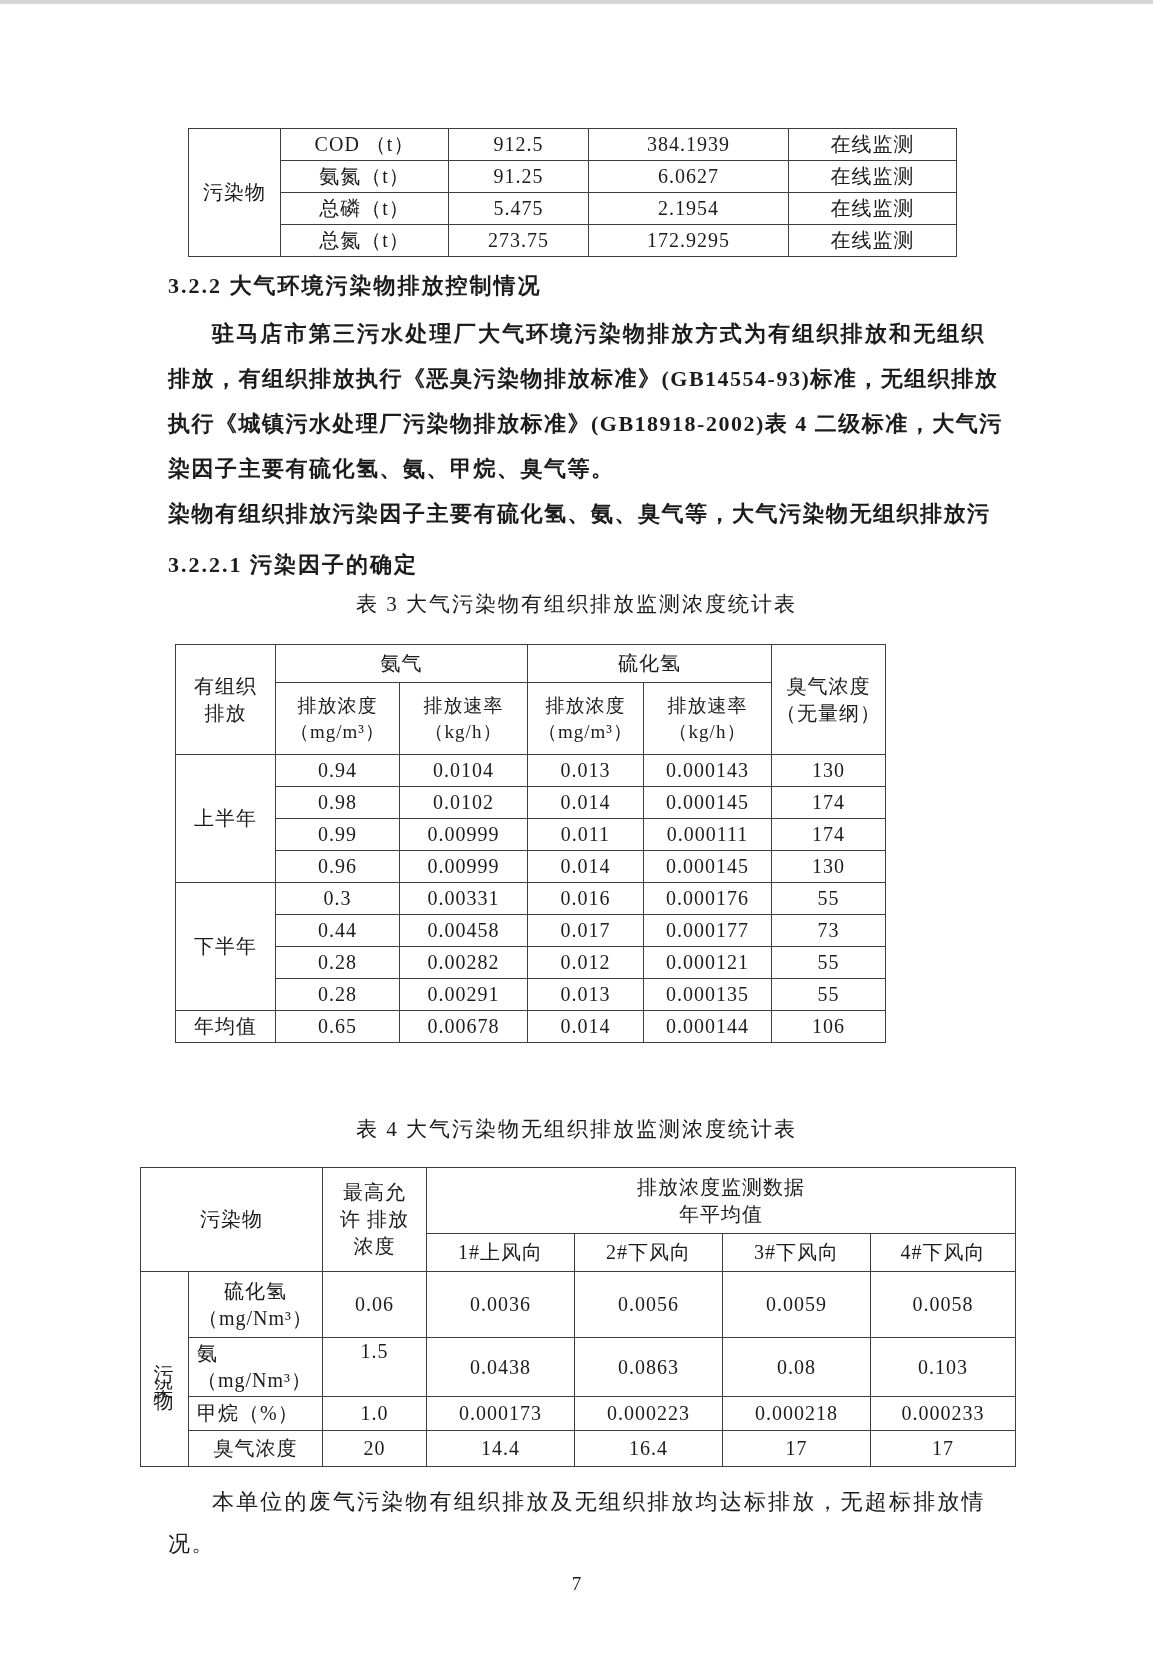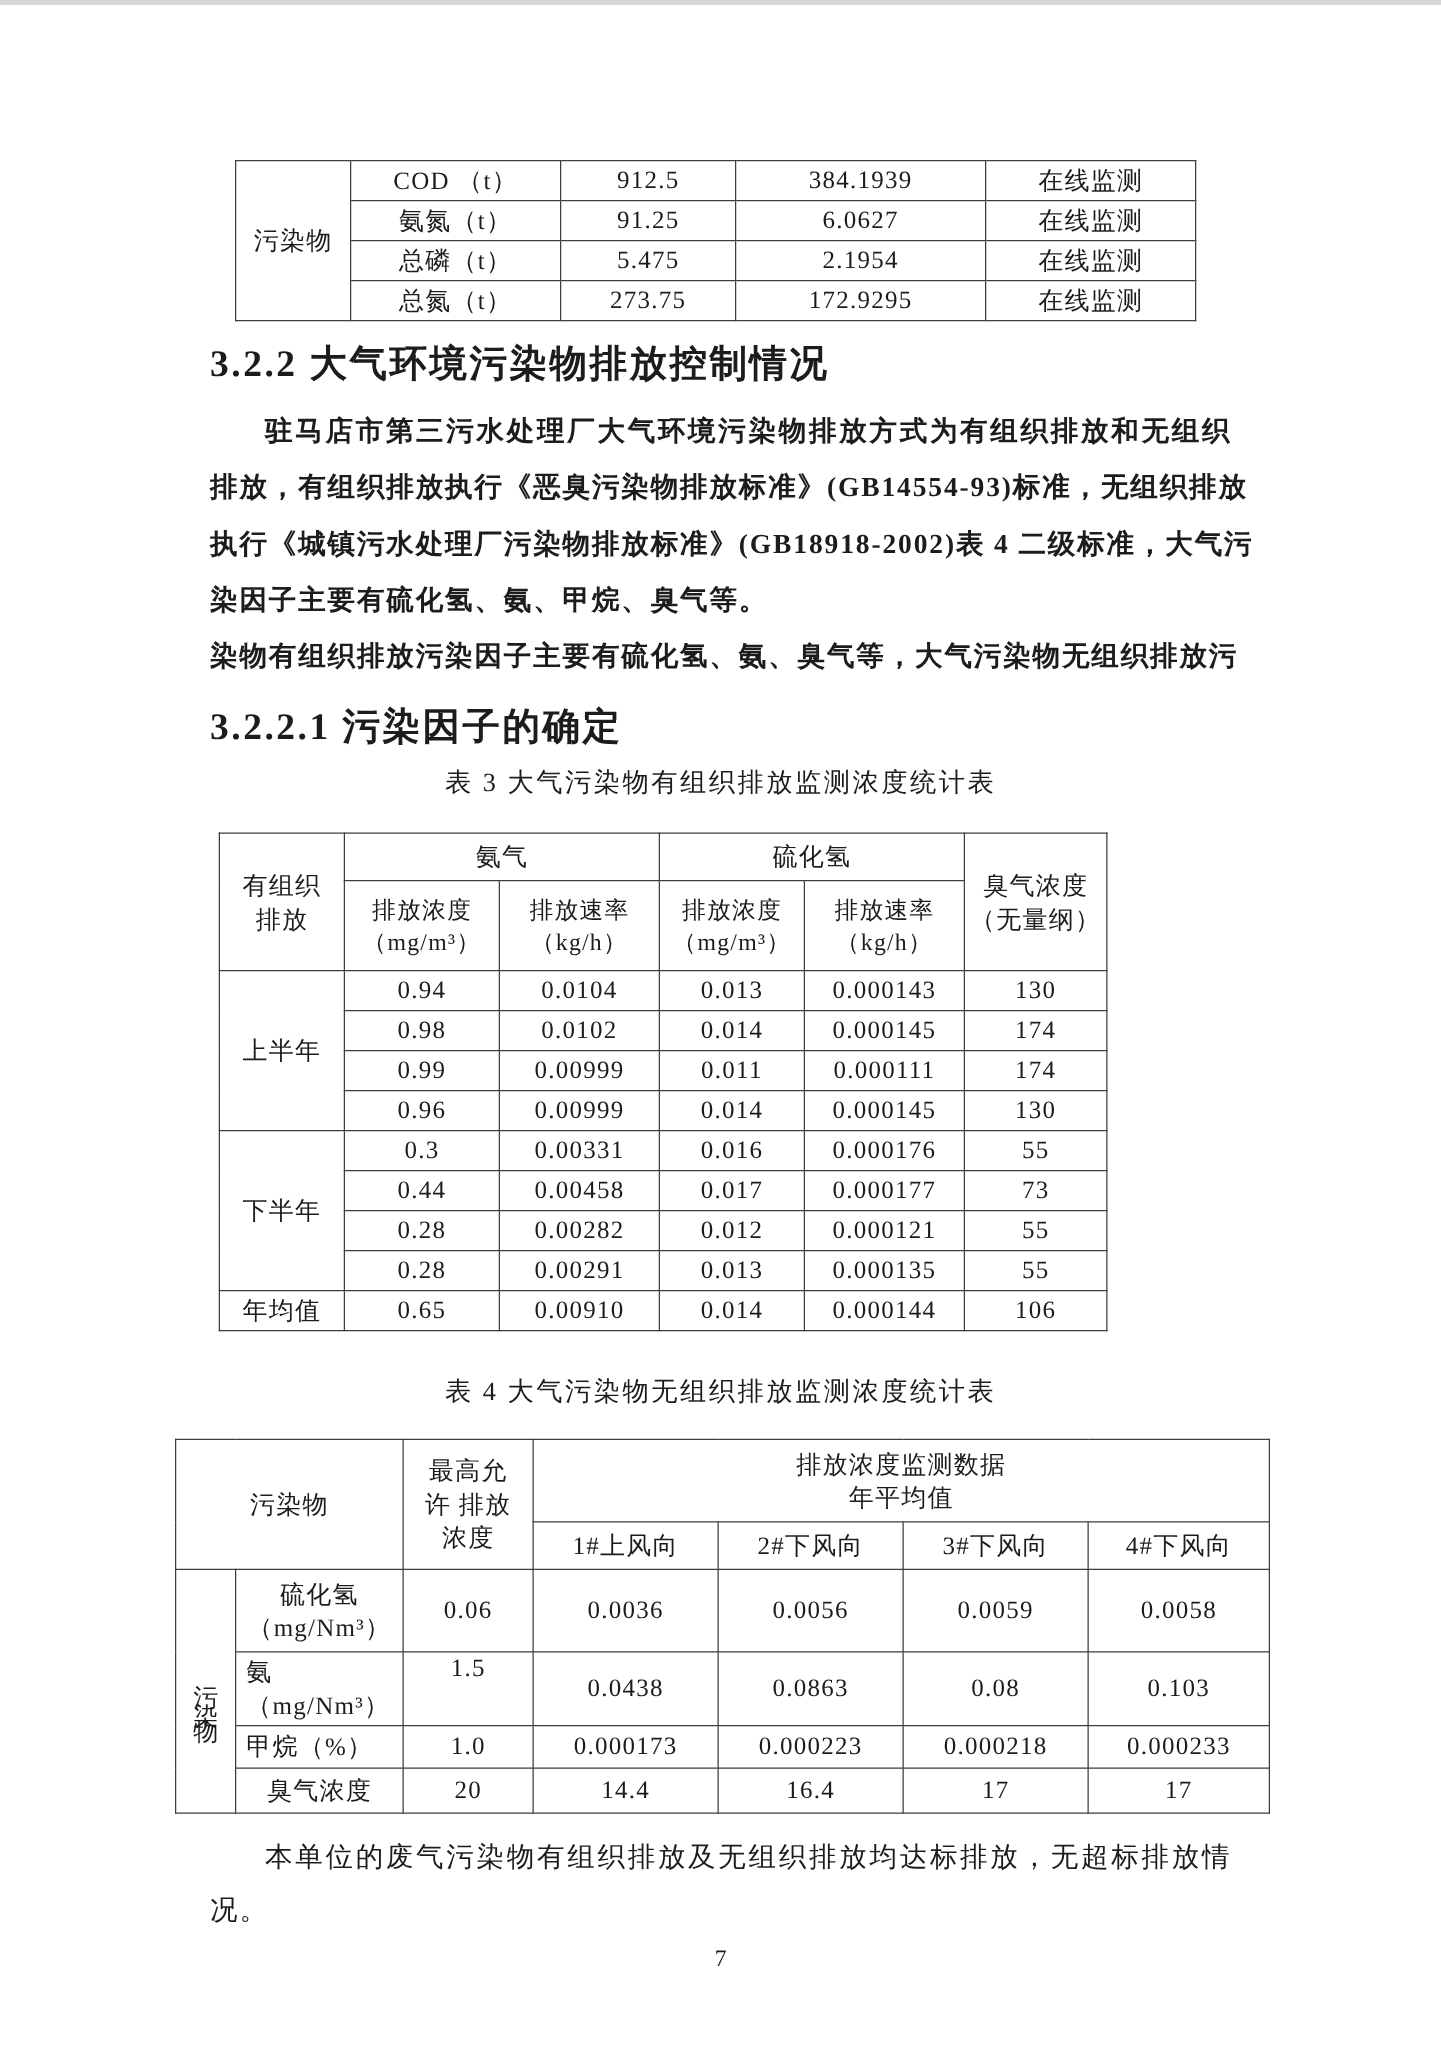--- a/index.html
+++ b/index.html
@@ -16,21 +16,21 @@
   .content{position:relative;padding-top:128px;}
 
   table{border-collapse:collapse;table-layout:fixed;}
   td,th{border:1.6px solid #3d3d3d;font-weight:400;text-align:center;vertical-align:middle;
         font-size:20px;letter-spacing:1px;padding:2px 3px;box-sizing:border-box;white-space:pre-line;}
 
   
   .top-table{margin-left:188px;width:768px;}
   .top-table td{height:31px;}
 
-  .heading{margin:14px 0 0 168px;font-size:30px;font-weight:700;letter-spacing:2px;}
+  .heading{margin:14px 0 0 168px;font-size:22px;font-weight:700;letter-spacing:2px;}
   .para{margin:10px 168px 0 168px;width:817px;font-size:22px;letter-spacing:1.5px;font-weight:bold;}
   .para .pline{height:45px;line-height:45px;text-align:justify;text-align-last:justify;white-space:nowrap;}
   .para .pline.first{text-indent:2em;}
   .para .pline.last{text-align-last:left;}
 
   .caption{margin-top:10px;text-align:center;font-size:21px;letter-spacing:2px;}
 
   
   .table3{margin:26px 0 0 175px;width:710px;}
   .table3 col.c0{width:100px;} .table3 col.c1{width:124px;} .table3 col.c2{width:128px;}
@@ -204,29 +204,29 @@
         <tr>
           <td>0.28</td>
           <td>0.00291</td>
           <td>0.013</td>
           <td>0.000135</td>
           <td>55</td>
         </tr>
         <tr>
           <td>年均值</td>
           <td>0.65</td>
-          <td>0.00910</td>
+          <td>0.00678</td>
           <td>0.014</td>
           <td>0.000144</td>
           <td>106</td>
         </tr>
       </tbody>
     </table>
 
-    <div class="caption" style="margin-top:34px">表 4 大气污染物无组织排放监测浓度统计表</div>
+    <div class="caption" style="margin-top:72px">表 4 大气污染物无组织排放监测浓度统计表</div>
 
     <table class="table4">
       <colgroup>
           <col class="v">
           <col class="lbl">
           <col class="lim">
           <col class="d">
           <col class="d">
           <col class="d">
           <col class="dl">

